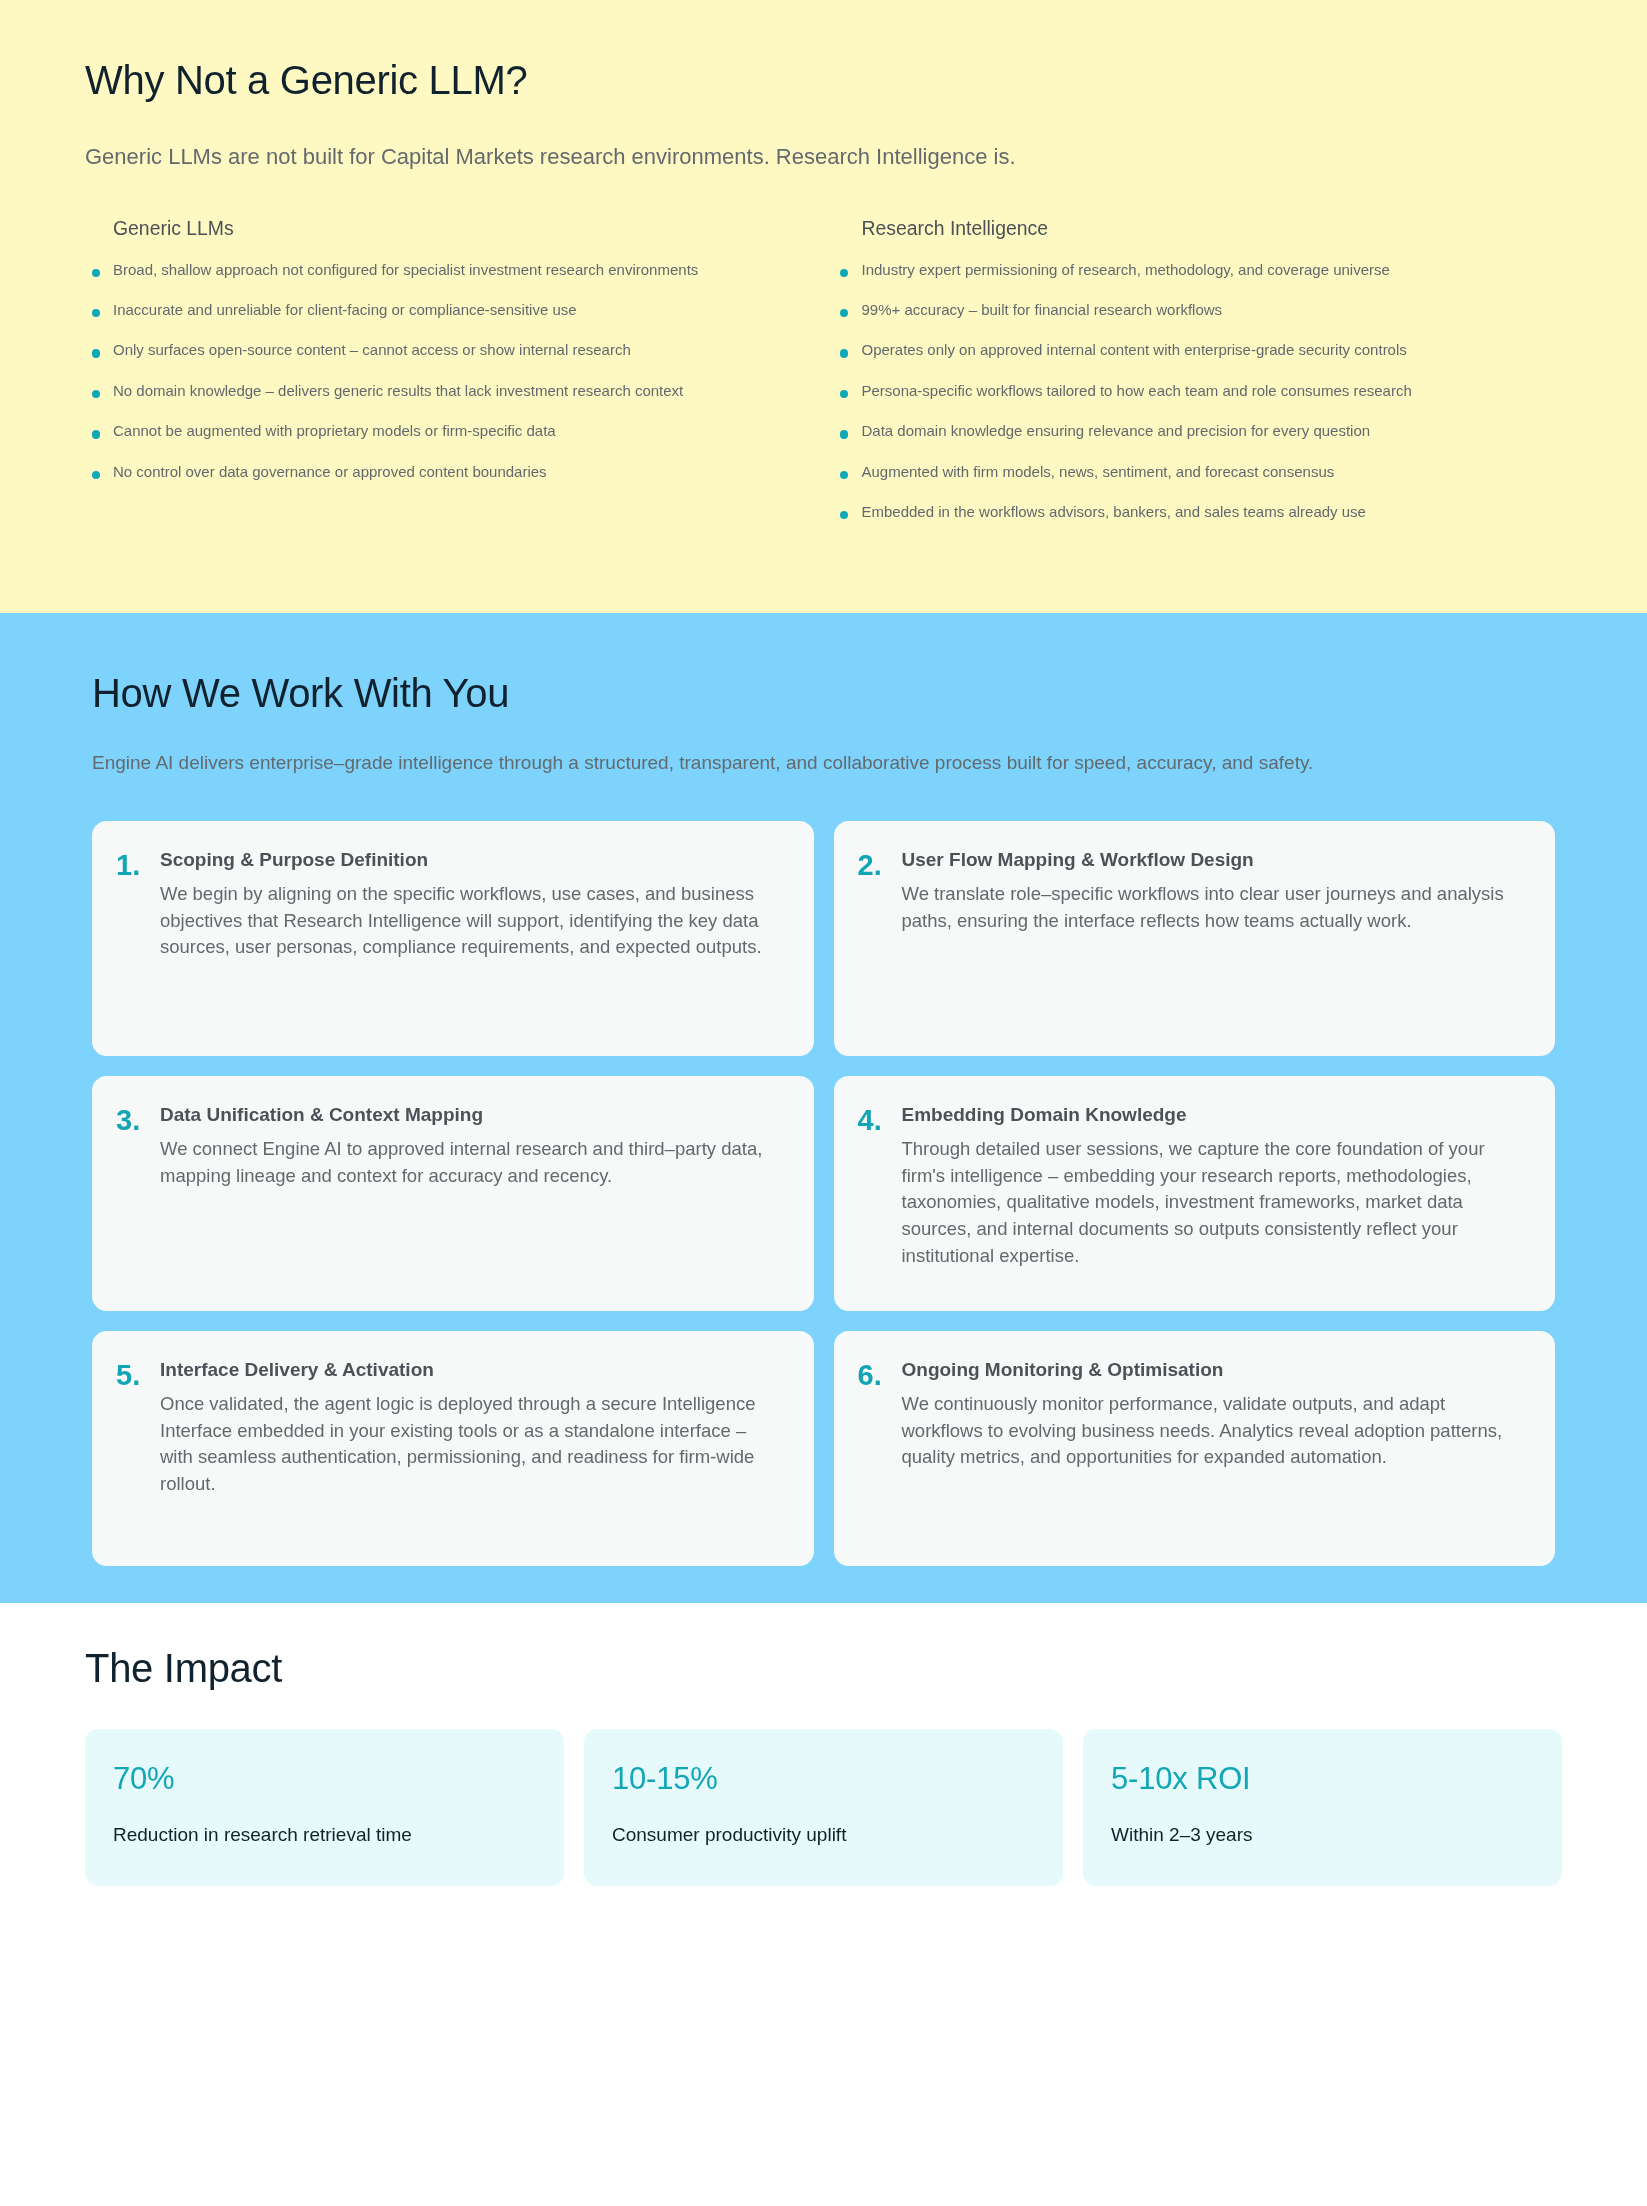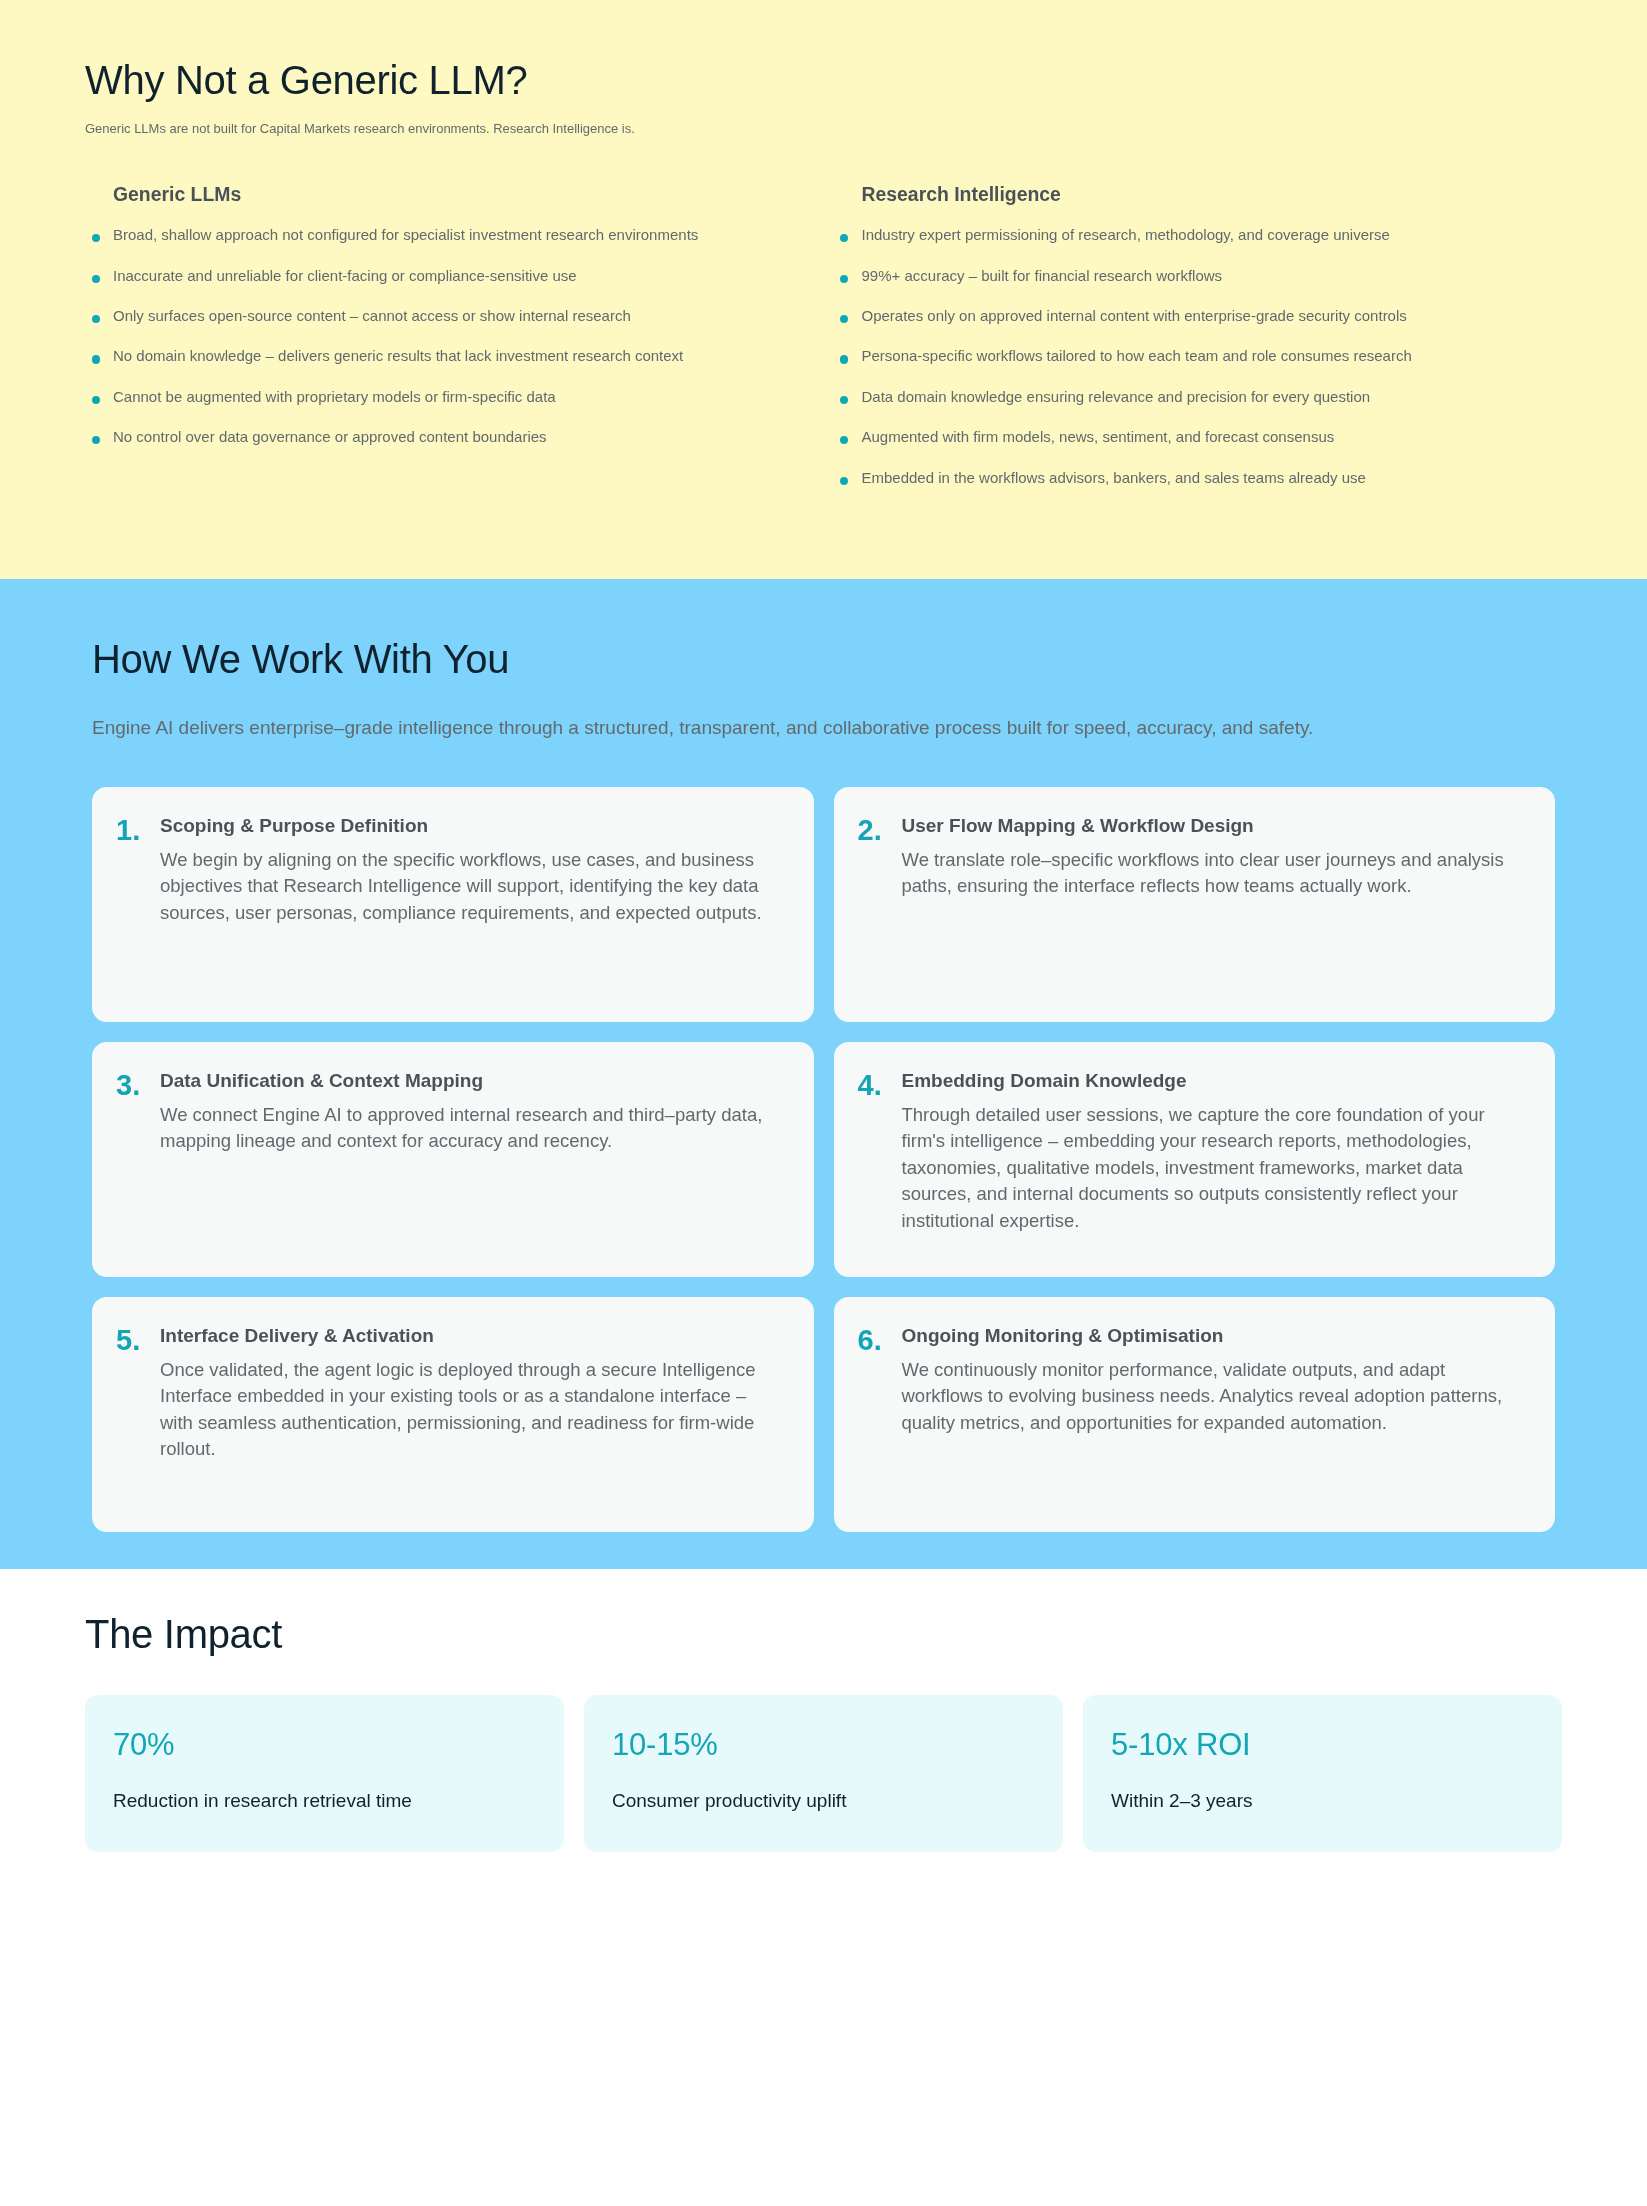--- a/index.html
+++ b/index.html
@@ -26,37 +26,37 @@
 
   .h1 {
     font-size: 40px;
     font-weight: 400;
     color: #10222e;
     letter-spacing: -0.3px;
     line-height: 1.18;
   }
 
   .lede {
-    margin-top: 15px;
-    font-size: 13px;
+    margin-top: 36px;
+    font-size: 22px;
     font-weight: 400;
     color: #636a6e;
     line-height: 1.5;
   }
 
   .compare-grid {
     margin-top: 44px;
     display: grid;
     grid-template-columns: 1fr 1fr;
     column-gap: 20px;
   }
 
   .col-head {
     font-size: 19.4px;
-    font-weight: 700;
+    font-weight: 400;
     color: #4b5257;
     margin-bottom: 18.5px;
     padding-left: 28px;
   }
 
   ul.bullets { list-style: none; }
 
   ul.bullets li {
     position: relative;
     padding-left: 28px;

